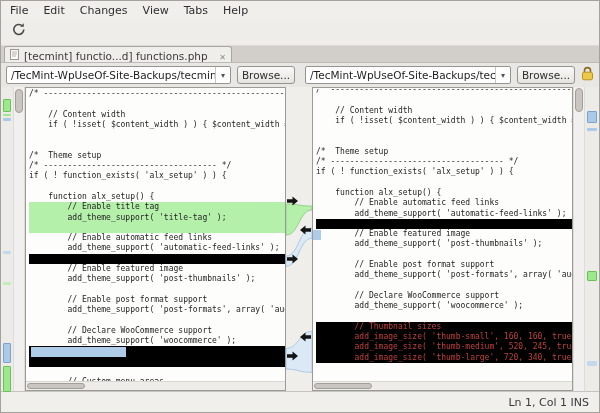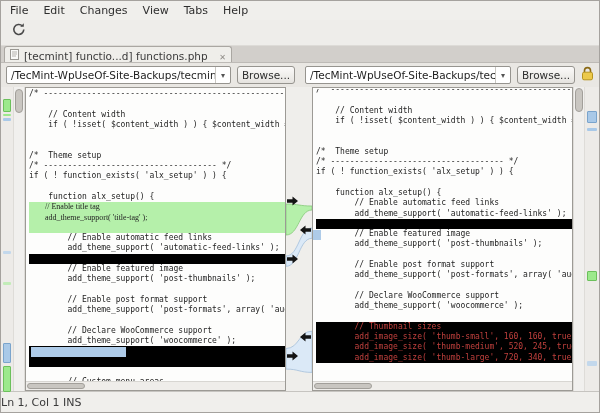--- a/index.html
+++ b/index.html
@@ -53,37 +53,37 @@
              border-right:1px solid #dedcd8; position:relative; }
   .vthumb { position:absolute; left:1px; right:1px; height:24px;
             background:#c9c6c1; border:1px solid #a29f9a; border-radius:5px; }
   .pane { flex:1; position:relative; background:#fdfdfc;
           border:1px solid #9c9a95; overflow:hidden; }
   .pane-inner { position:absolute; top:1px; left:0; right:0; bottom:9px;
                 overflow:hidden; padding-left:3px; }
   .code-line { height:10.3px; line-height:10.3px; white-space:pre; tab-size:4;
                font-family:"DejaVu Sans Mono","Liberation Mono",monospace;
                font-size:8px; color:#232323; margin-right:-3px; }
-  .code-line.add { background:#b5f0aa;font-family:Liberation Serif, serif; }
+  .code-line.add { background:#b5f0aa; }
   .code-line.chg { background:#000000; }
   .code-line.del { color:#c0403d; }
   .pane-code.rshift { margin-top:-4px; }
   .selbox { position:absolute; background:#aecbe8; }
   .hscroll { position:absolute; left:0; right:0; bottom:0; height:9px;
              background:#efedea; border-top:1px solid #d8d6d2; }
   .hthumb { position:absolute; left:1px; top:1px; bottom:1px; width:58px;
             background:#c9c6c1; border:1px solid #a29f9a; border-radius:4px; }
 
   .gutter { width:26px; position:relative; background:#efeeeb; }
   .gutter svg.links { position:absolute; top:0; left:0; }
   .marrow { position:absolute; width:13px; height:10px; }
 
   
   .statusbar { height:21px; background:#f0efec; border-top:1px solid #c6c4c0;
-               display:flex; align-items:center; 
+               display:flex; align-items:center; justify-content:flex-end;
                padding-right:10px; font-size:11px; color:#3a3a3a; }
 </style>
 </head>
 <body>
 
 <div class="window">
 
   <div class="menubar">
     <span>File</span>
     <span>Edit</span>

